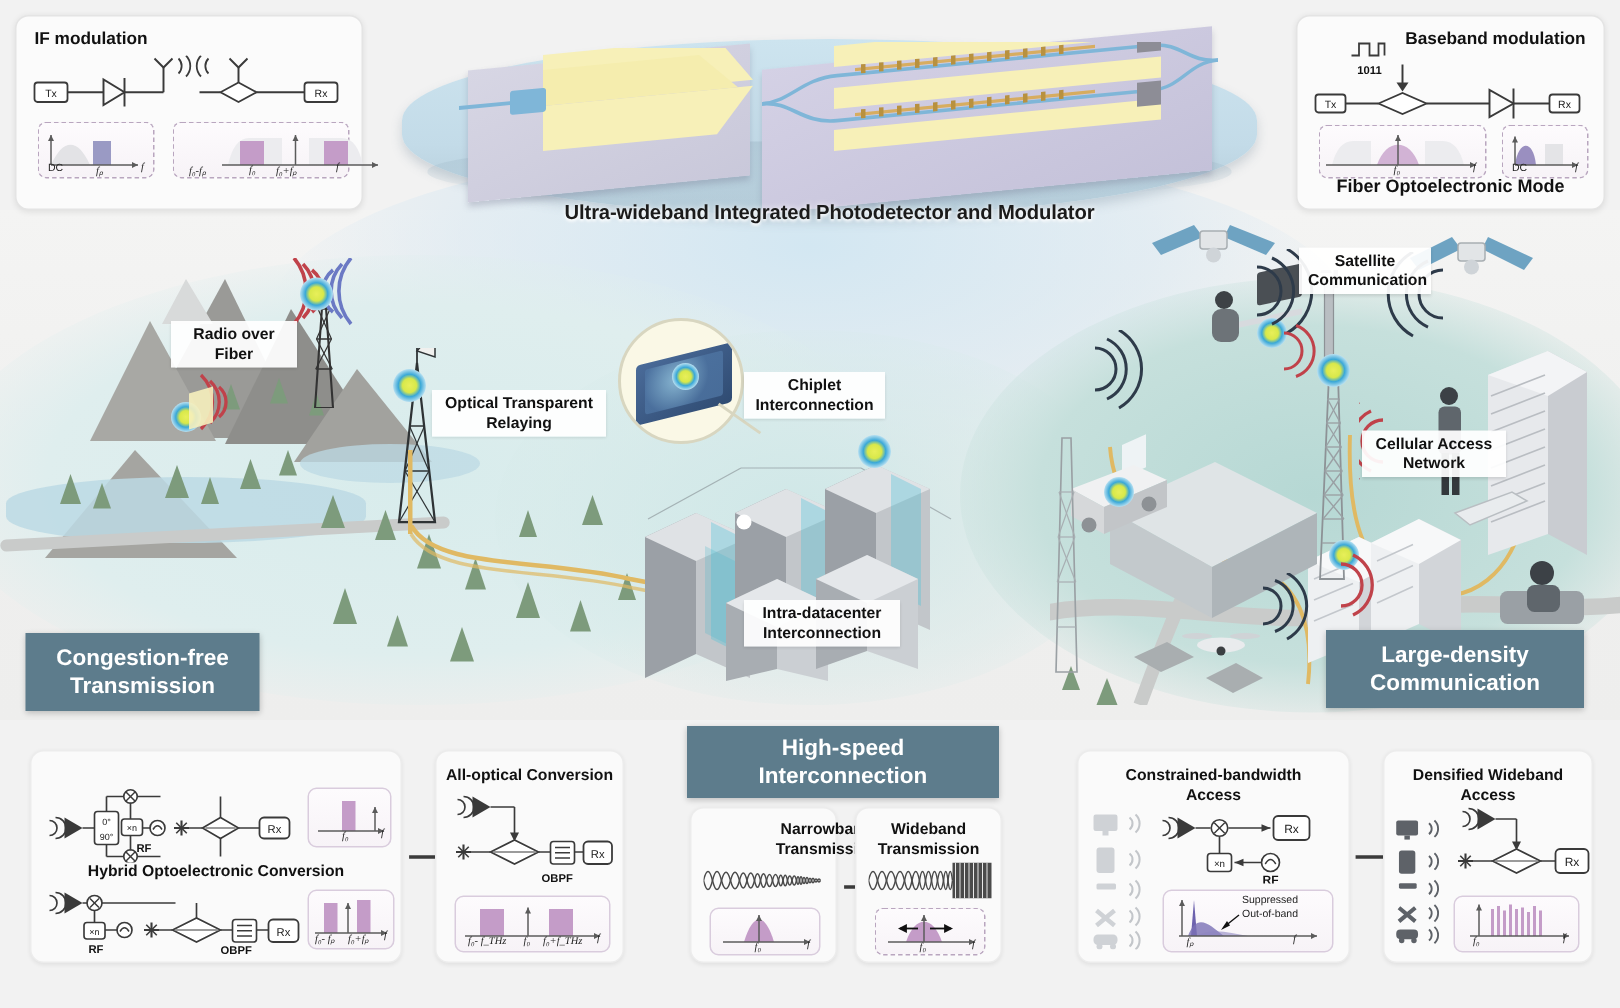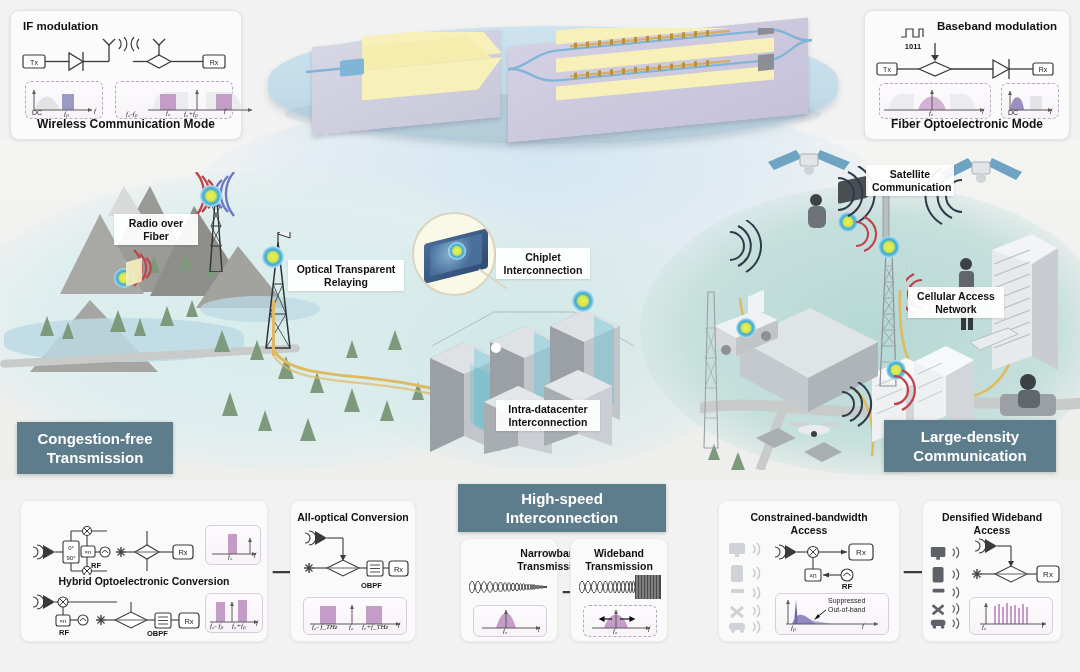--- a/index.html
+++ b/index.html
@@ -539,20 +539,21 @@
           <rect x="170" y="52" width="3" height="6"></rect>
             <rect x="182" y="52" width="3" height="6"></rect>
           <rect x="194" y="52" width="3" height="6"></rect>
             <rect x="206" y="52" width="3" height="6"></rect>
         </g>
         <rect x="258" y="16" width="16" height="16" fill="#8d8d96"></rect>
         <rect x="258" y="52" width="16" height="16" fill="#8d8d96"></rect>
       </g>
     </svg>
 
+    <div class="chip-caption">Ultra-wideband Integrated Photodetector and Modulator</div>
   </div>
 
   <div class="corner-panel" style="left:10px;top:10px;width:232px;height:130px;">
     <div class="cp-title" style="left:12px;top:9px;">IF modulation</div>
 
     <svg style="position:absolute;left:10px;top:26px;" width="212" height="40" viewBox="0 0 212 40">
       <rect x="2" y="18" width="22" height="13" rx="2" fill="#fff" stroke="#3a3a3a" stroke-width="1.2"></rect>
       <text x="13" y="27.5" font-size="7" text-anchor="middle" fill="#222" font-family="Liberation Sans, sans-serif">Tx</text>
       <line x1="24" y1="24.5" x2="48" y2="24.5" stroke="#3a3a3a" stroke-width="1.3"></line>
       <polygon points="48,16 48,33 62,24.5" fill="none" stroke="#3a3a3a" stroke-width="1.3"></polygon>
@@ -602,21 +603,20 @@
         <polygon points="108,28 104,26 104,30" fill="#5b5b5b"></polygon>
         <line x1="53" y1="28" x2="53" y2="8" stroke="#5b5b5b" stroke-width="1"></line>
         <polygon points="53,8 51,12 55,12" fill="#5b5b5b"></polygon>
       </svg>
       <div class="axlabel" style="left:10px;top:27px;">f₀-fₚ</div>
       <div class="axlabel" style="left:50px;top:27px;">f₀</div>
       <div class="axlabel" style="left:68px;top:27px;">f₀+fₚ</div>
       <div class="axlabel" style="left:108px;top:25px;">f</div>
     </div>
 
-    <div class="cp-foot">Wireless Communication Mode</div>
   </div>
 
   <div class="corner-panel" style="left:864px;top:10px;width:206px;height:130px;">
     <div class="cp-title" style="right:12px;top:9px;">Baseband modulation</div>
 
     <svg style="position:absolute;left:8px;top:14px;" width="192" height="56" viewBox="0 0 192 56">
 
       <polyline points="28,12 33,12 33,4 40,4 40,12 46,12 46,4 50,4 50,12" fill="none" stroke="#3a3a3a" stroke-width="1.2"></polyline>
       <text x="40" y="24" font-size="7.5" text-anchor="middle" fill="#111" font-family="Liberation Sans, sans-serif" font-weight="bold">1011</text>
       <line x1="62" y1="18" x2="62" y2="34" stroke="#3a3a3a" stroke-width="1.3"></line>

